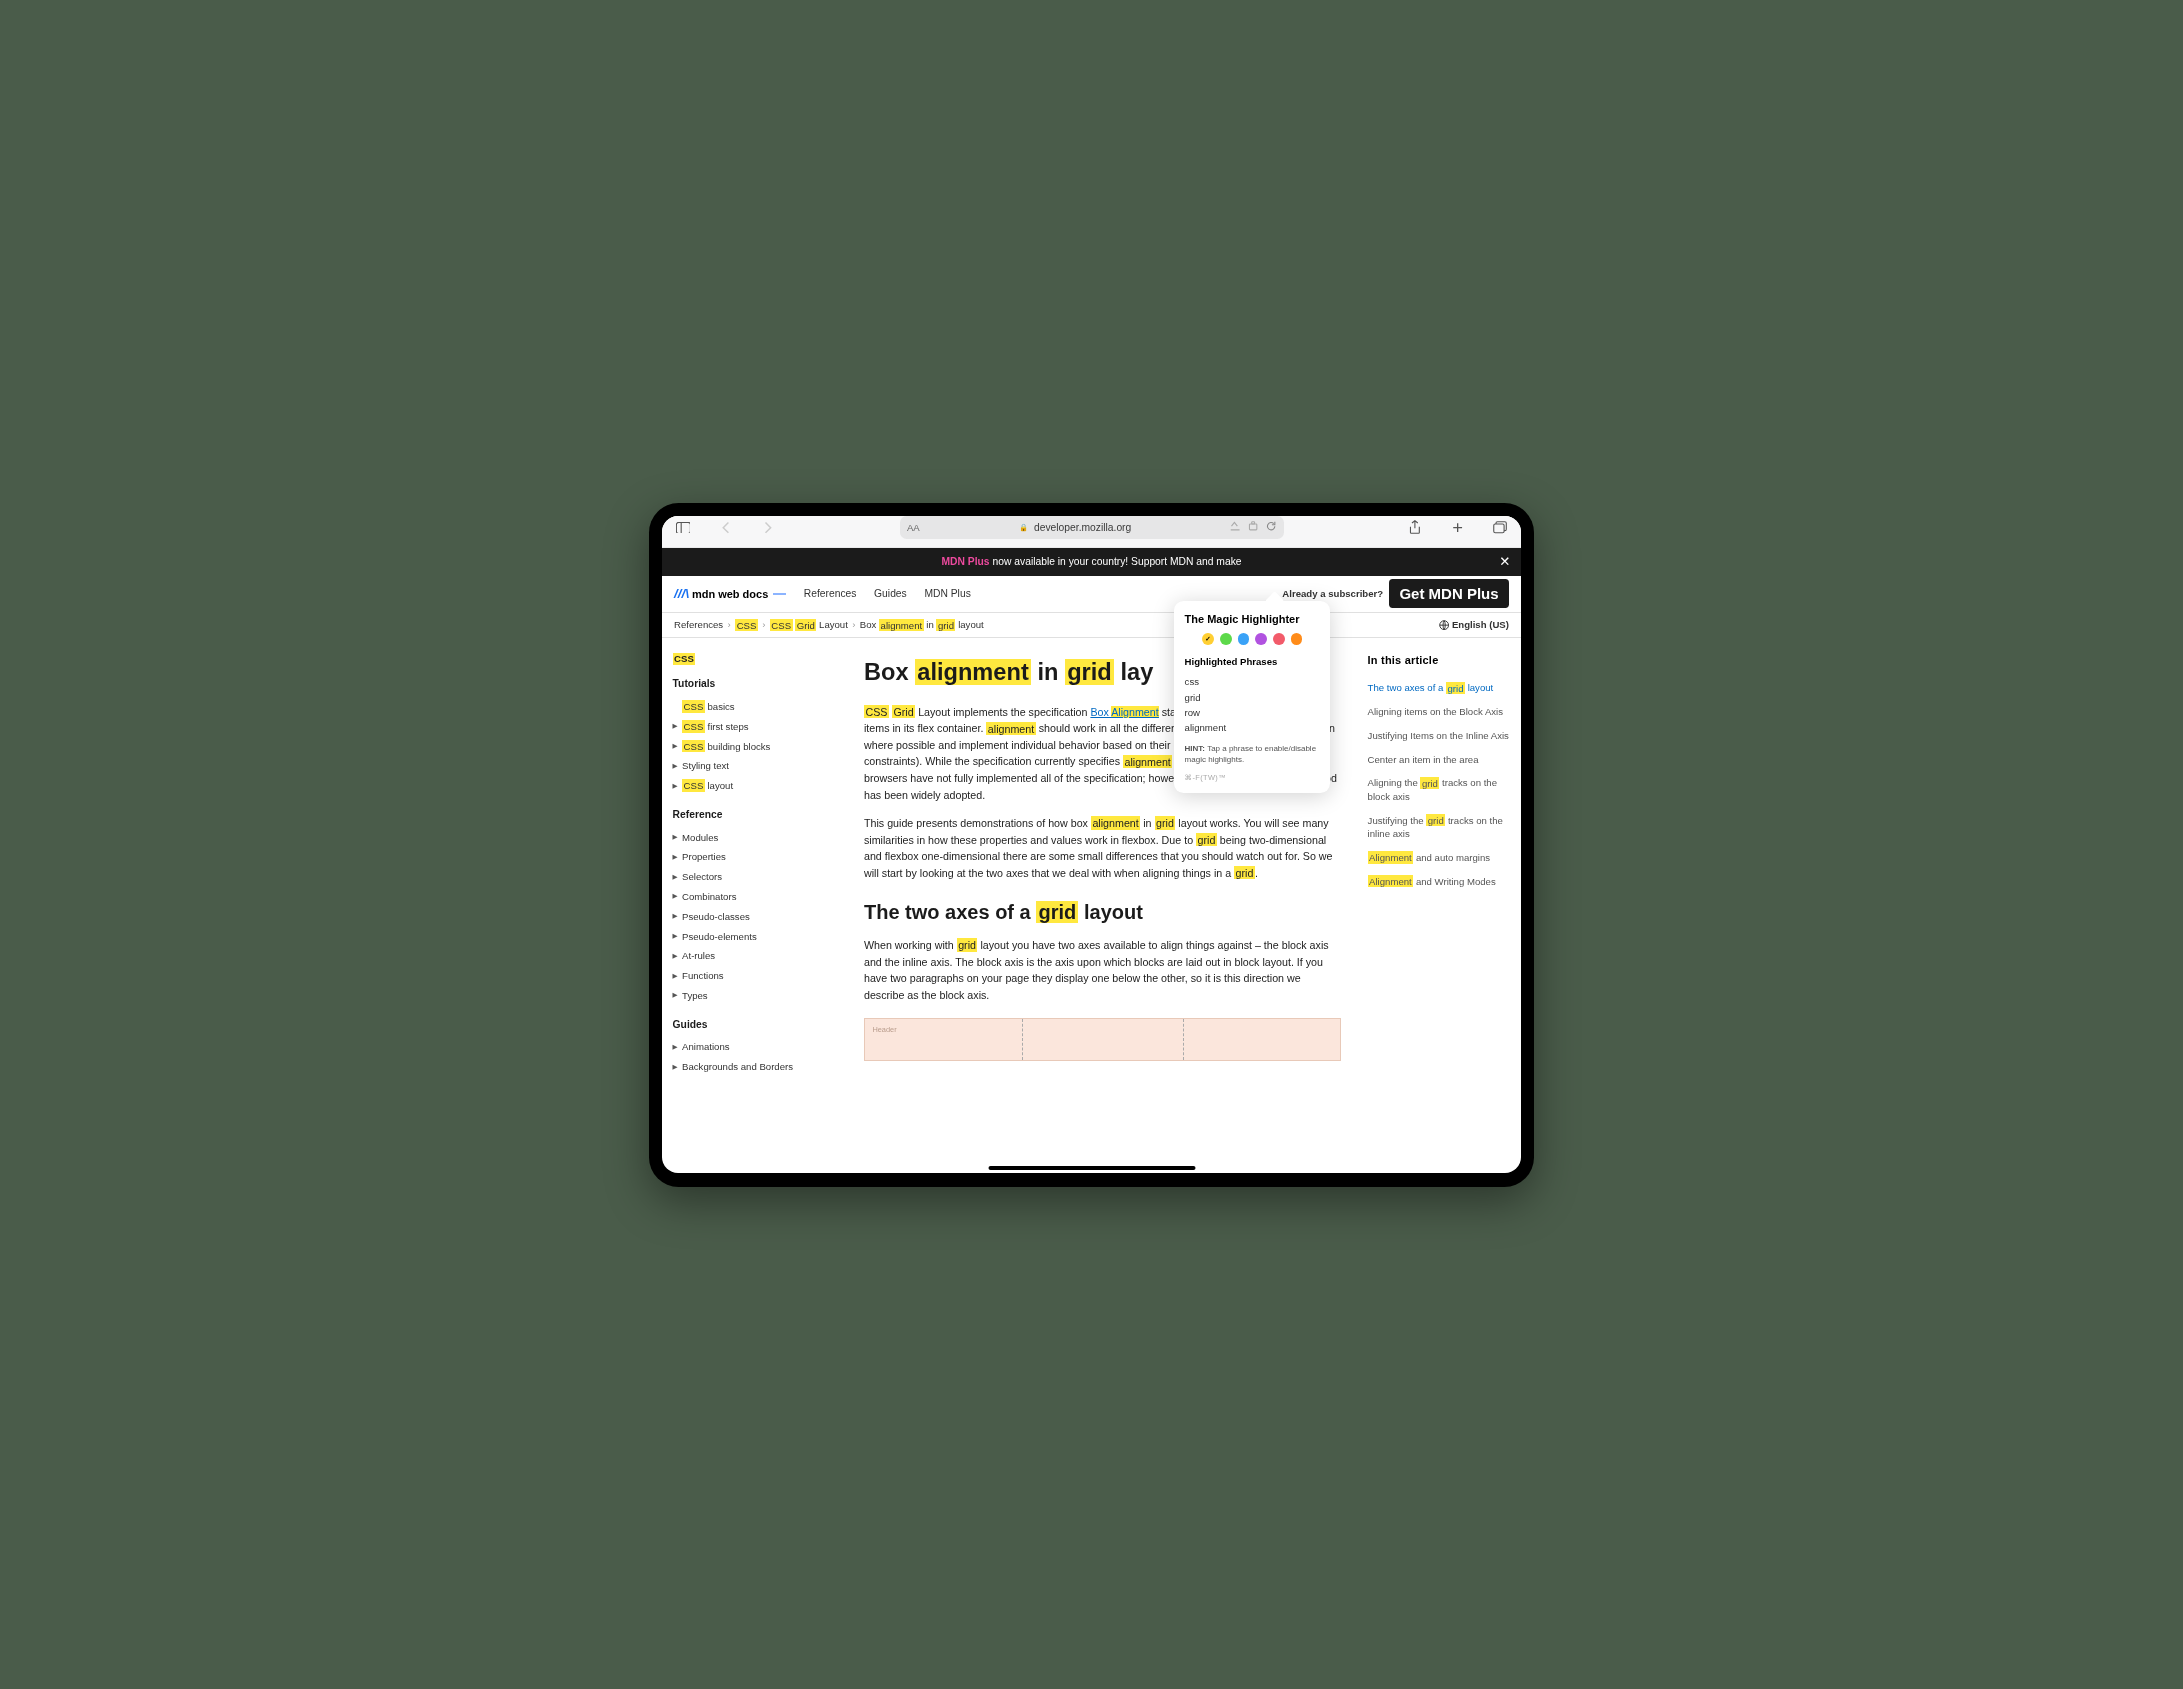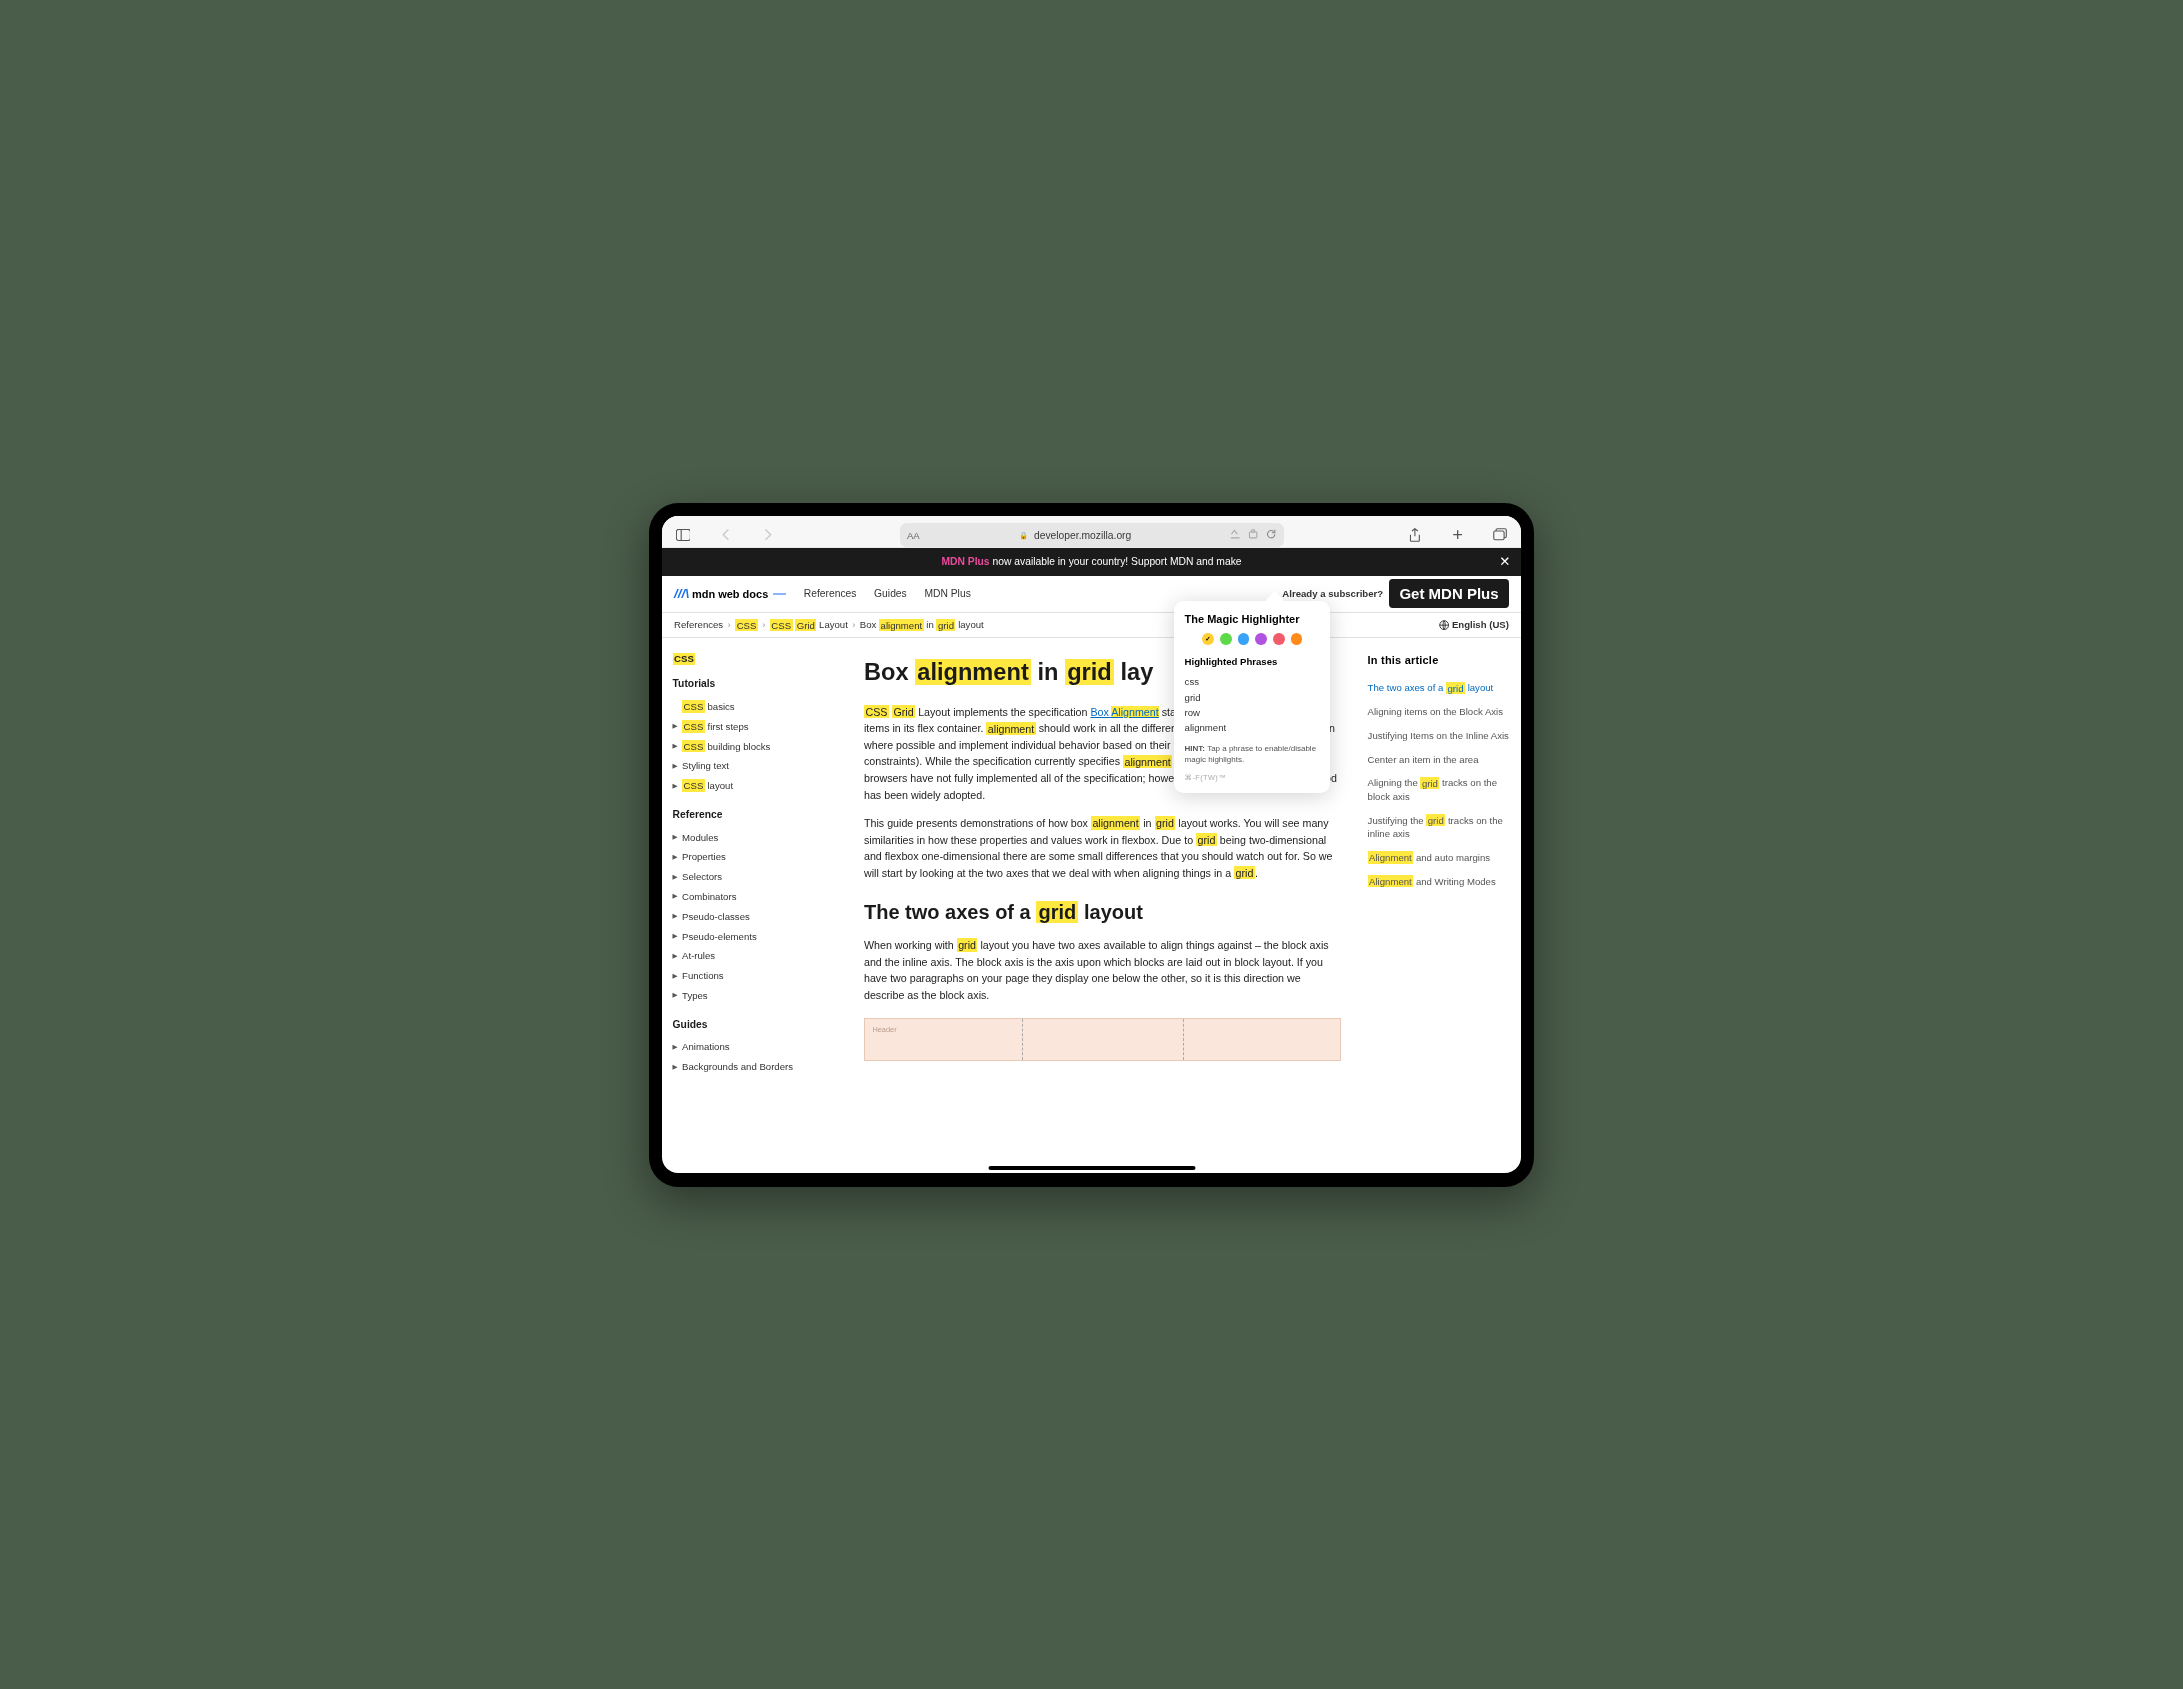--- a/index.html
+++ b/index.html
@@ -9,21 +9,21 @@
 
 .status-bar { height: 17.7px; display: flex; justify-content: space-between; align-items: center; padding: 0 10.3px; font-size: 8.9px; font-weight: 600; color: #000; }
 .status-left { display: flex; gap: 5.9px; }
 .status-center { position: absolute; left: 50%; transform: translateX(-50%); display: flex; gap: 2.2px; }
 .status-center .dot { width: 3px; height: 3px; border-radius: 50%; background: #888; }
 .status-right { display: flex; align-items: center; gap: 3.7px; font-size: 8.9px; }
 .wifi-icon { width: 10.3px; height: 7.4px; }
 .battery-icon { width: 17.7px; height: 8.9px; border: 1.1px solid #000; border-radius: 2.2px; position: relative; background: #000; }
 .battery-icon::after { content: ''; position: absolute; right: -2.2px; top: 2.2px; width: 1.5px; height: 3px; background: #000; border-radius: 0 0.7px 0.7px 0; }
 
-.toolbar { height: 32px; background: #f7f7f8; border-bottom: 0.7px solid rgba(0,0,0,0.05); display: flex; align-items: flex-end; padding: 0 8.9px; gap: 19px; }
+.toolbar { height: 32px; background: #f7f7f8; border-bottom: 0.7px solid rgba(0,0,0,0.05); display: flex; align-items: flex-start; padding: 0 8.9px; gap: 19px; }
 .tb-btn { width: 23.6px; height: 23.6px; display: flex; align-items: center; justify-content: center; color: #444; cursor: pointer; }
 .tb-btn.disabled { color: #ccc; }
 .tb-spacer { flex: 1; }
 .url-bar { flex: 0 0 384px; height: 23.6px; background: #e6e6e7; border-radius: 6.6px; display: flex; align-items: center; padding: 0 7.4px; gap: 5.9px; color: #333; font-size: 10.3px; }
 .url-bar .aa { font-size: 9.6px; color: #666; }
 .url-bar .lock { font-size: 7.4px; color: #666; }
 .url-bar .url { flex: 1; text-align: center; color: #3a3a3a; }
 .url-bar .url-icons { display: flex; gap: 7.4px; color: #999; }
 
 .content { flex: 1; overflow: hidden; position: relative; display: flex; flex-direction: column; }

